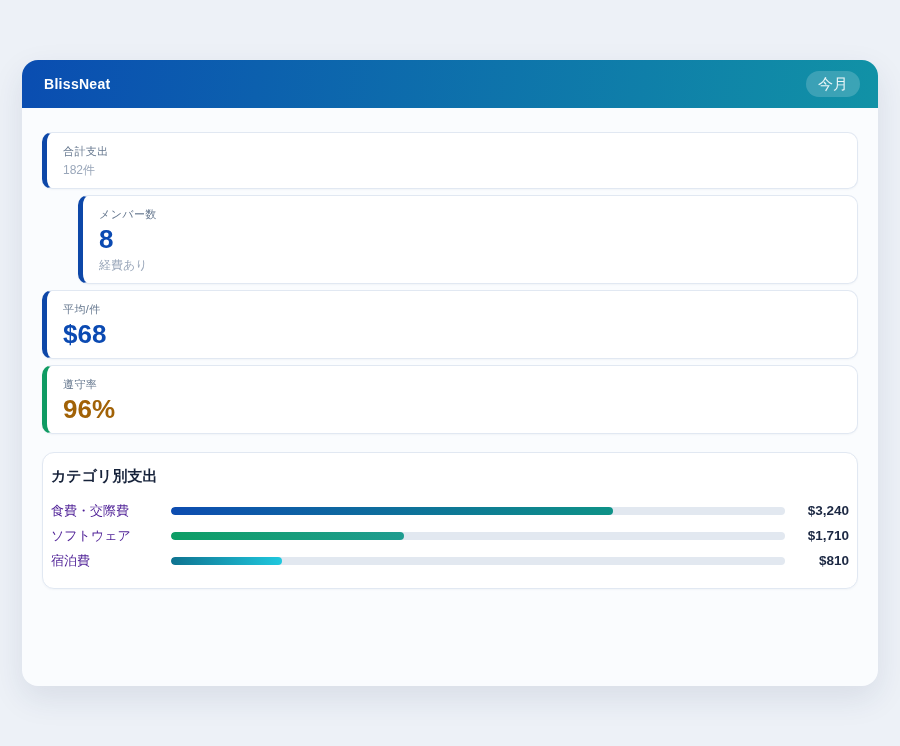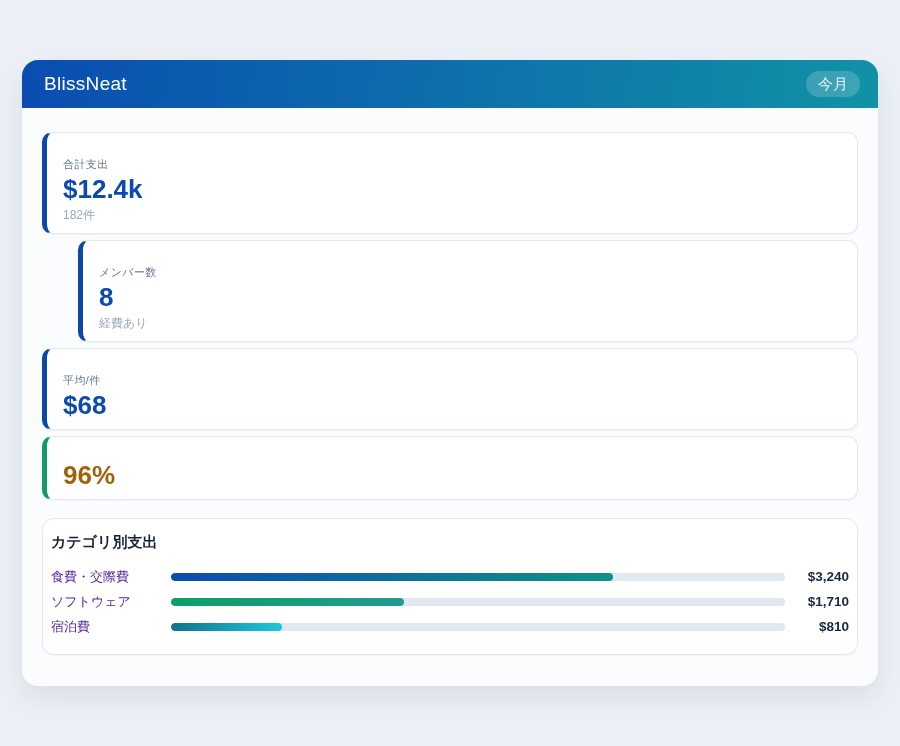--- a/index.html
+++ b/index.html
@@ -18,40 +18,40 @@
     box-shadow:0 12px 32px rgba(30,50,90,0.10);
     overflow:hidden;
   }
   .app-header{
     height:48px;
     display:flex;align-items:center;
     padding:0 18px 0 22px;
     box-sizing:border-box;
   }
   .app-title{
-    color:#ffffff;font-size:19px;font-weight:400;letter-spacing:.3px;
+    color:#ffffff;font-size:14px;font-weight:700;letter-spacing:.3px;
   }
   .period-badge{
     margin-left:auto;
     background:rgba(255,255,255,0.18);
     color:#eaf6f8;
     font-size:15px;
     padding:4px 12px;
     border-radius:999px;
     line-height:1.2;
     cursor:pointer;
     border:none;
   }
   .content{padding:24px 20px 0;}
   .stat-card{
     background:#ffffff;
     border:1px solid #e1e8f2;
     border-left:5px solid #0d47a8;
     border-radius:10px;
-    padding:24px 16px 9px;
+    padding:11px 16px 9px;
     margin-bottom:6px;
     box-shadow:0 1px 2px rgba(30,50,90,0.04);
   }
   .stat-label{
     font-size:11px;color:#66788f;letter-spacing:.4px;margin-bottom:3px;
   }
   .stat-value{
     font-size:26px;font-weight:700;color:#0b4ab2;line-height:1.12;
   }
   .stat-sub{
@@ -93,37 +93,37 @@
 <div class="panel">
   <div class="app-header" style="background: linear-gradient(97deg, rgb(10, 77, 177), rgb(17, 146, 166));">
     <span class="app-title">BlissNeat</span>
     <button class="period-badge">今月</button>
   </div>
 
   <div class="content">
 
     <div class="stat-card" style="border-left-color: rgb(13, 71, 168);">
       <div class="stat-label">合計支出</div>
-      <div class="stat-value" style="color: rgb(11, 74, 178);">$12.4k</div>
       <div class="stat-sub">182件</div>
     </div>
 
     <div class="stat-card" style="border-left-color: rgb(13, 71, 168); margin-left: 36px;">
       <div class="stat-label">メンバー数</div>
       <div class="stat-value" style="color: rgb(11, 74, 178);">8</div>
       <div class="stat-sub">経費あり</div>
     </div>
 
     <div class="stat-card" style="border-left-color: rgb(13, 71, 168);">
       <div class="stat-label">平均/件</div>
       <div class="stat-value" style="color: rgb(11, 74, 178);">$68</div>
       <div class="stat-sub"></div>
     </div>
 
     <div class="stat-card" style="border-left-color: rgb(15, 155, 99);">
+      <div class="stat-label">遵守率</div>
       <div class="stat-value" style="color: #a16207;">96%</div>
       <div class="stat-sub"></div>
     </div>
 
     <div class="category-card">
       <div class="category-title">カテゴリ別支出</div>
       <div id="cat-rows">
           <div class="cat-row">
             <span class="cat-label">食費・交際費</span>
             <div class="cat-track" style="background: rgb(226, 232, 240);">

